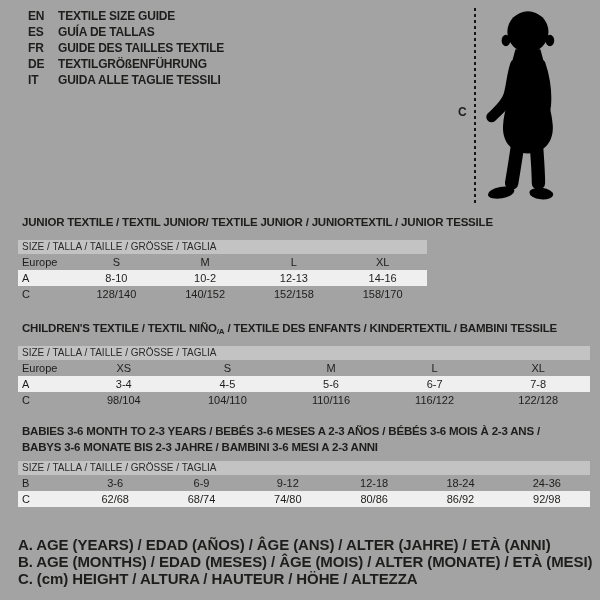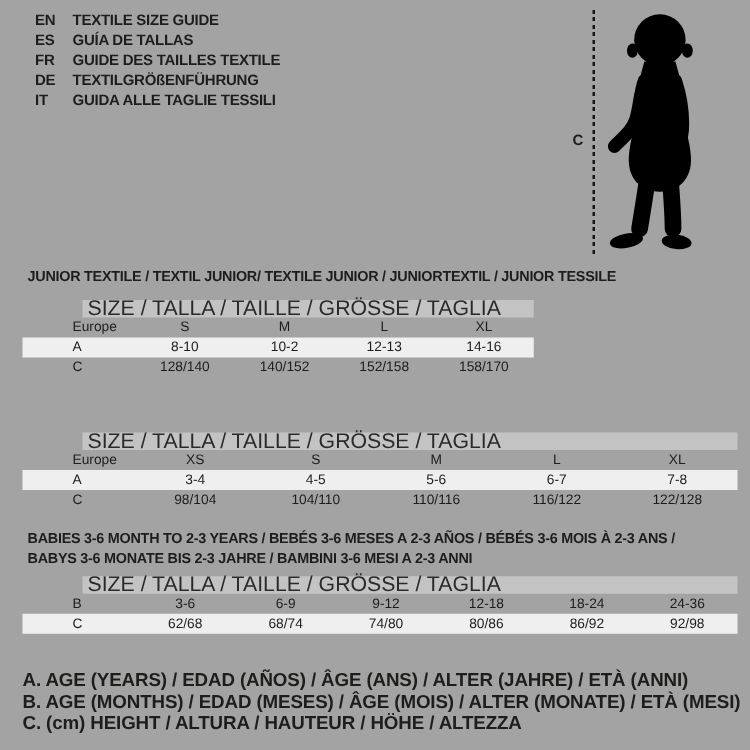--- a/index.html
+++ b/index.html
@@ -19,23 +19,23 @@
   .baby-svg{position:absolute;left:482px;top:7px;}
 
   
   .sec-title{position:absolute;left:22px;font-weight:bold;font-size:11.5px;
              letter-spacing:-0.2px;line-height:16px;white-space:nowrap;}
   .sub{font-size:8px;position:relative;top:2px;}
 
   
   .size-table{position:absolute;left:18px;font-size:11px;}
   .t-w1{width:409px;} .t-w2{width:572px;}
-  .thead{height:14px;line-height:14px;padding-left:4px;font-size:17px;color:#2a2a2a;margin-left:48px;}
+  .thead{height:14px;line-height:14px;padding-left:4px;font-size:10px;color:#2a2a2a;}
   .trow{display:flex;height:16px;line-height:16px;}
-  .tlabel{width:54px;padding-left:4px;box-sizing:border-box;margin-left:36px;}
+  .tlabel{width:54px;padding-left:4px;box-sizing:border-box;}
   .tcell{flex:1;text-align:center;}
 
   
   .legend{position:absolute;left:18px;top:536px;font-weight:bold;font-size:15px;
           line-height:17px;letter-spacing:-0.1px;white-space:nowrap;}
 </style>
 </head>
 <body>
 
 <div class="canvas">
@@ -103,20 +103,23 @@
       </div>
       <div class="trow">
         <span class="tlabel">C</span>
         <span class="tcell">128/140</span>
         <span class="tcell">140/152</span>
         <span class="tcell">152/158</span>
         <span class="tcell">158/170</span>
       </div>
     </div>
 
+  <div class="sec-title" style="top:320px;">
+    <span>CHILDREN'S TEXTILE / TEXTIL NIÑO</span><span class="sub">/A</span><span> / TEXTILE DES ENFANTS / KINDERTEXTIL / BAMBINI TESSILE</span>
+  </div>
   <div class="size-table t-w2" style="top:346px;">
       <div class="thead" style="background: rgb(195, 195, 195);">SIZE / TALLA / TAILLE / GRÖSSE / TAGLIA</div>
       <div class="trow">
         <span class="tlabel">Europe</span>
         <span class="tcell">XS</span>
         <span class="tcell">S</span>
         <span class="tcell">M</span>
         <span class="tcell">L</span>
         <span class="tcell">XL</span>
       </div>

